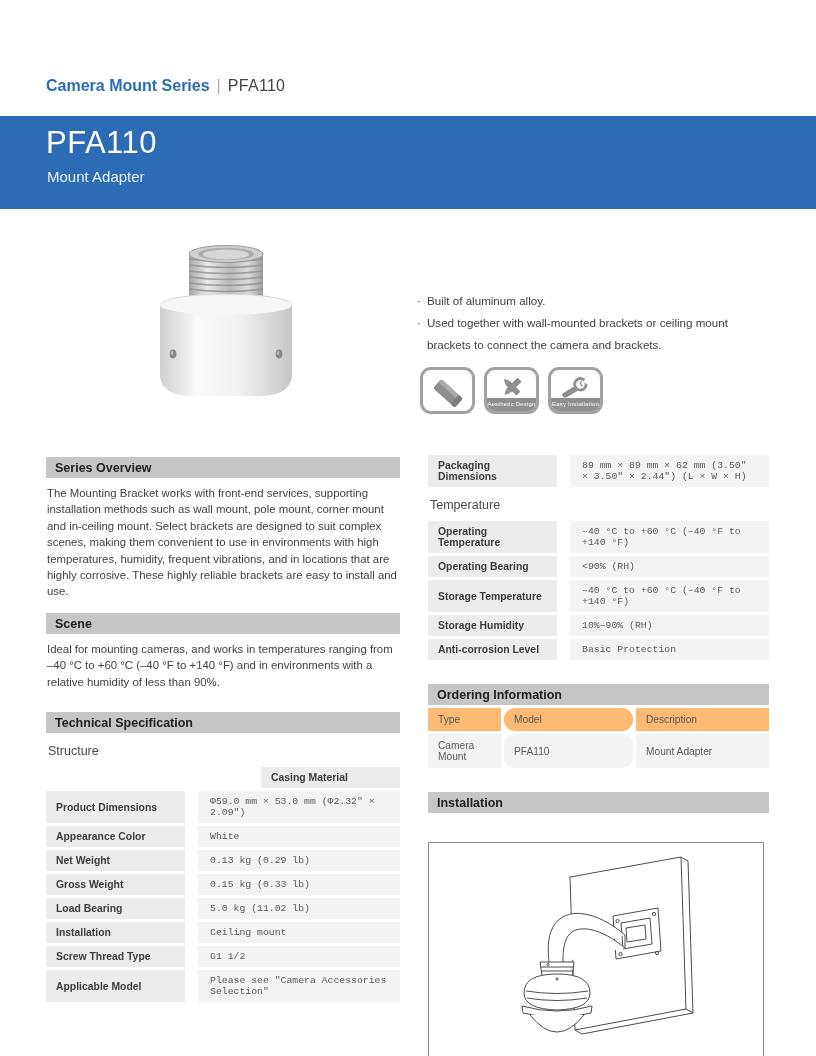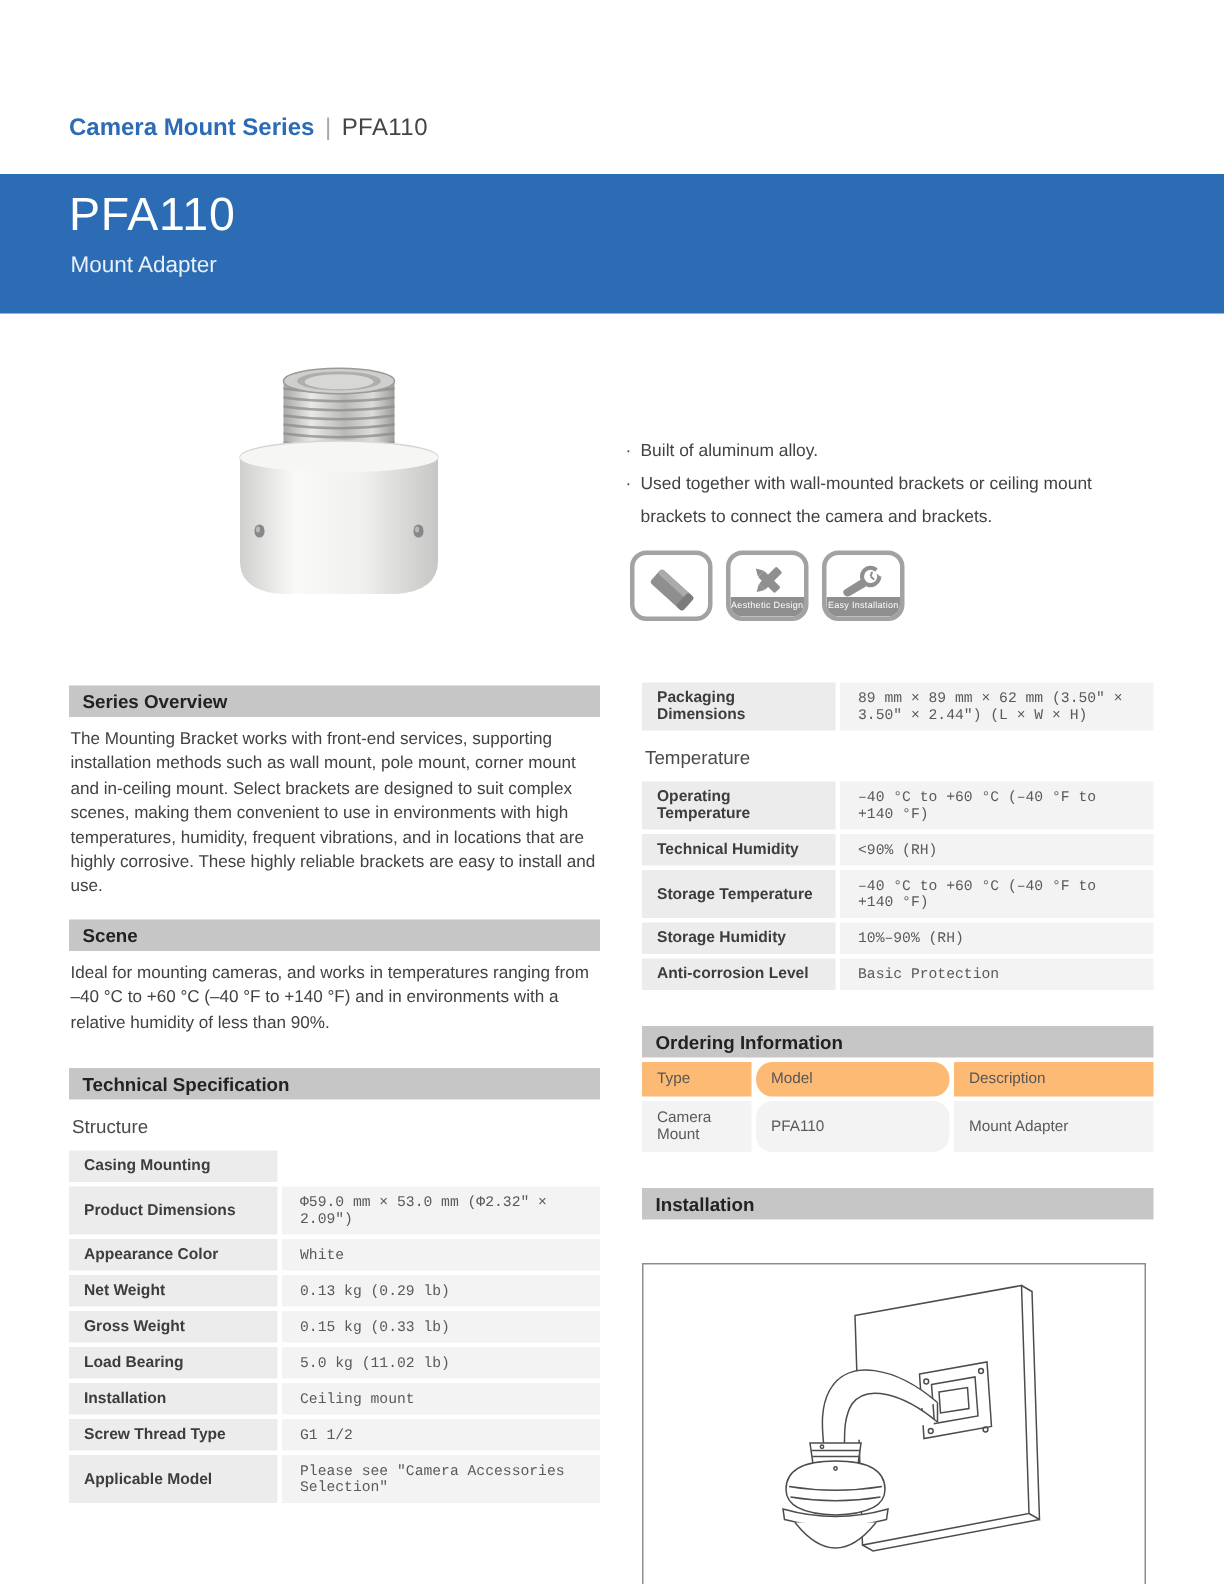--- a/index.html
+++ b/index.html
@@ -43,21 +43,21 @@
 
   
   .left-col{position:absolute;left:46px;top:413px;width:354px;}
   .right-col{position:absolute;left:428px;top:411px;width:341px;}
 
   .section-header{background:var(--section-header-bg);color:#222;font-size:12.5px;font-weight:bold;padding:4px 4px 3px 9px;}
   .para{font-size:11.4px;line-height:16.4px;color:var(--body-text);margin:7px 1px 9px 1px;text-align:left;}
   .subheader{font-size:12.5px;color:#4a4a4a;margin:11px 0 9px 2px;font-weight:400;}
 
   .spec-table{width:100%;}
-  .spec-row{display:flex;gap:3px;margin-bottom:3px;}
+  .spec-row{display:flex;gap:13px;margin-bottom:3px;justify-content:flex-end;}
   .spec-label{flex:0 0 139px;background:var(--row-label-bg);padding:5px 10px;font-size:10.4px;font-weight:bold;color:var(--label-text);display:flex;align-items:center;}
   .spec-value{flex:1;background:var(--row-value-bg);padding:5px 12px;font-size:9.8px;color:var(--value-text);display:flex;align-items:center;font-family:Liberation Mono, monospace;}
   .right-col .spec-label{flex:0 0 129px;}
 
   .order-table{width:100%;margin-top:3px;}
   .order-row{display:flex;gap:3px;margin-bottom:3px;}
   .order-cell{background:var(--row-value-bg);padding:6px 10px;font-size:10.2px;color:var(--value-text);display:flex;align-items:center;}
   .order-head .order-cell{background:#fdba74;color:#565656;}
   .col-type{flex:0 0 73px;}
   .col-model{flex:0 0 129px;border-radius:11px;}
@@ -183,21 +183,21 @@
     <p class="para">The Mounting Bracket works with front-end services, supporting installation methods such as wall mount, pole mount, corner mount and in-ceiling mount. Select brackets are designed to suit complex scenes, making them convenient to use in environments with high temperatures, humidity, frequent vibrations, and in locations that are highly corrosive. These highly reliable brackets are easy to install and use.</p>
 
     <div class="section-header" style="margin-top:13px;">Scene</div>
     <p class="para">Ideal for mounting cameras, and works in temperatures ranging from –40 °C to +60 °C (–40 °F to +140 °F) and in environments with a relative humidity of less than 90%.</p>
 
     <div class="section-header gap-lg">Technical Specification</div>
     <div class="subheader">Structure</div>
 
     <div class="spec-table">
       <div class="spec-row">
-        <div class="spec-label">Casing Mounting</div>
+        <div class="spec-label">Casing Material</div>
       </div>
       <div class="spec-row">
         <div class="spec-label">Product Dimensions</div>
         <div class="spec-value">Φ59.0 mm × 53.0 mm (Φ2.32" × 2.09")</div>
       </div>
       <div class="spec-row">
         <div class="spec-label">Appearance Color</div>
         <div class="spec-value">White</div>
       </div>
       <div class="spec-row">
@@ -236,21 +236,21 @@
     </div>
 
     <div class="subheader">Temperature</div>
 
     <div class="spec-table">
       <div class="spec-row">
         <div class="spec-label">Operating Temperature</div>
         <div class="spec-value">–40 °C to +60 °C (–40 °F to +140 °F)</div>
       </div>
       <div class="spec-row">
-        <div class="spec-label">Technical Humidity</div>
+        <div class="spec-label">Operating Bearing</div>
         <div class="spec-value">&lt;90% (RH)</div>
       </div>
       <div class="spec-row">
         <div class="spec-label">Storage Temperature</div>
         <div class="spec-value">–40 °C to +60 °C (–40 °F to +140 °F)</div>
       </div>
       <div class="spec-row">
         <div class="spec-label">Storage Humidity</div>
         <div class="spec-value">10%–90% (RH)</div>
       </div>

